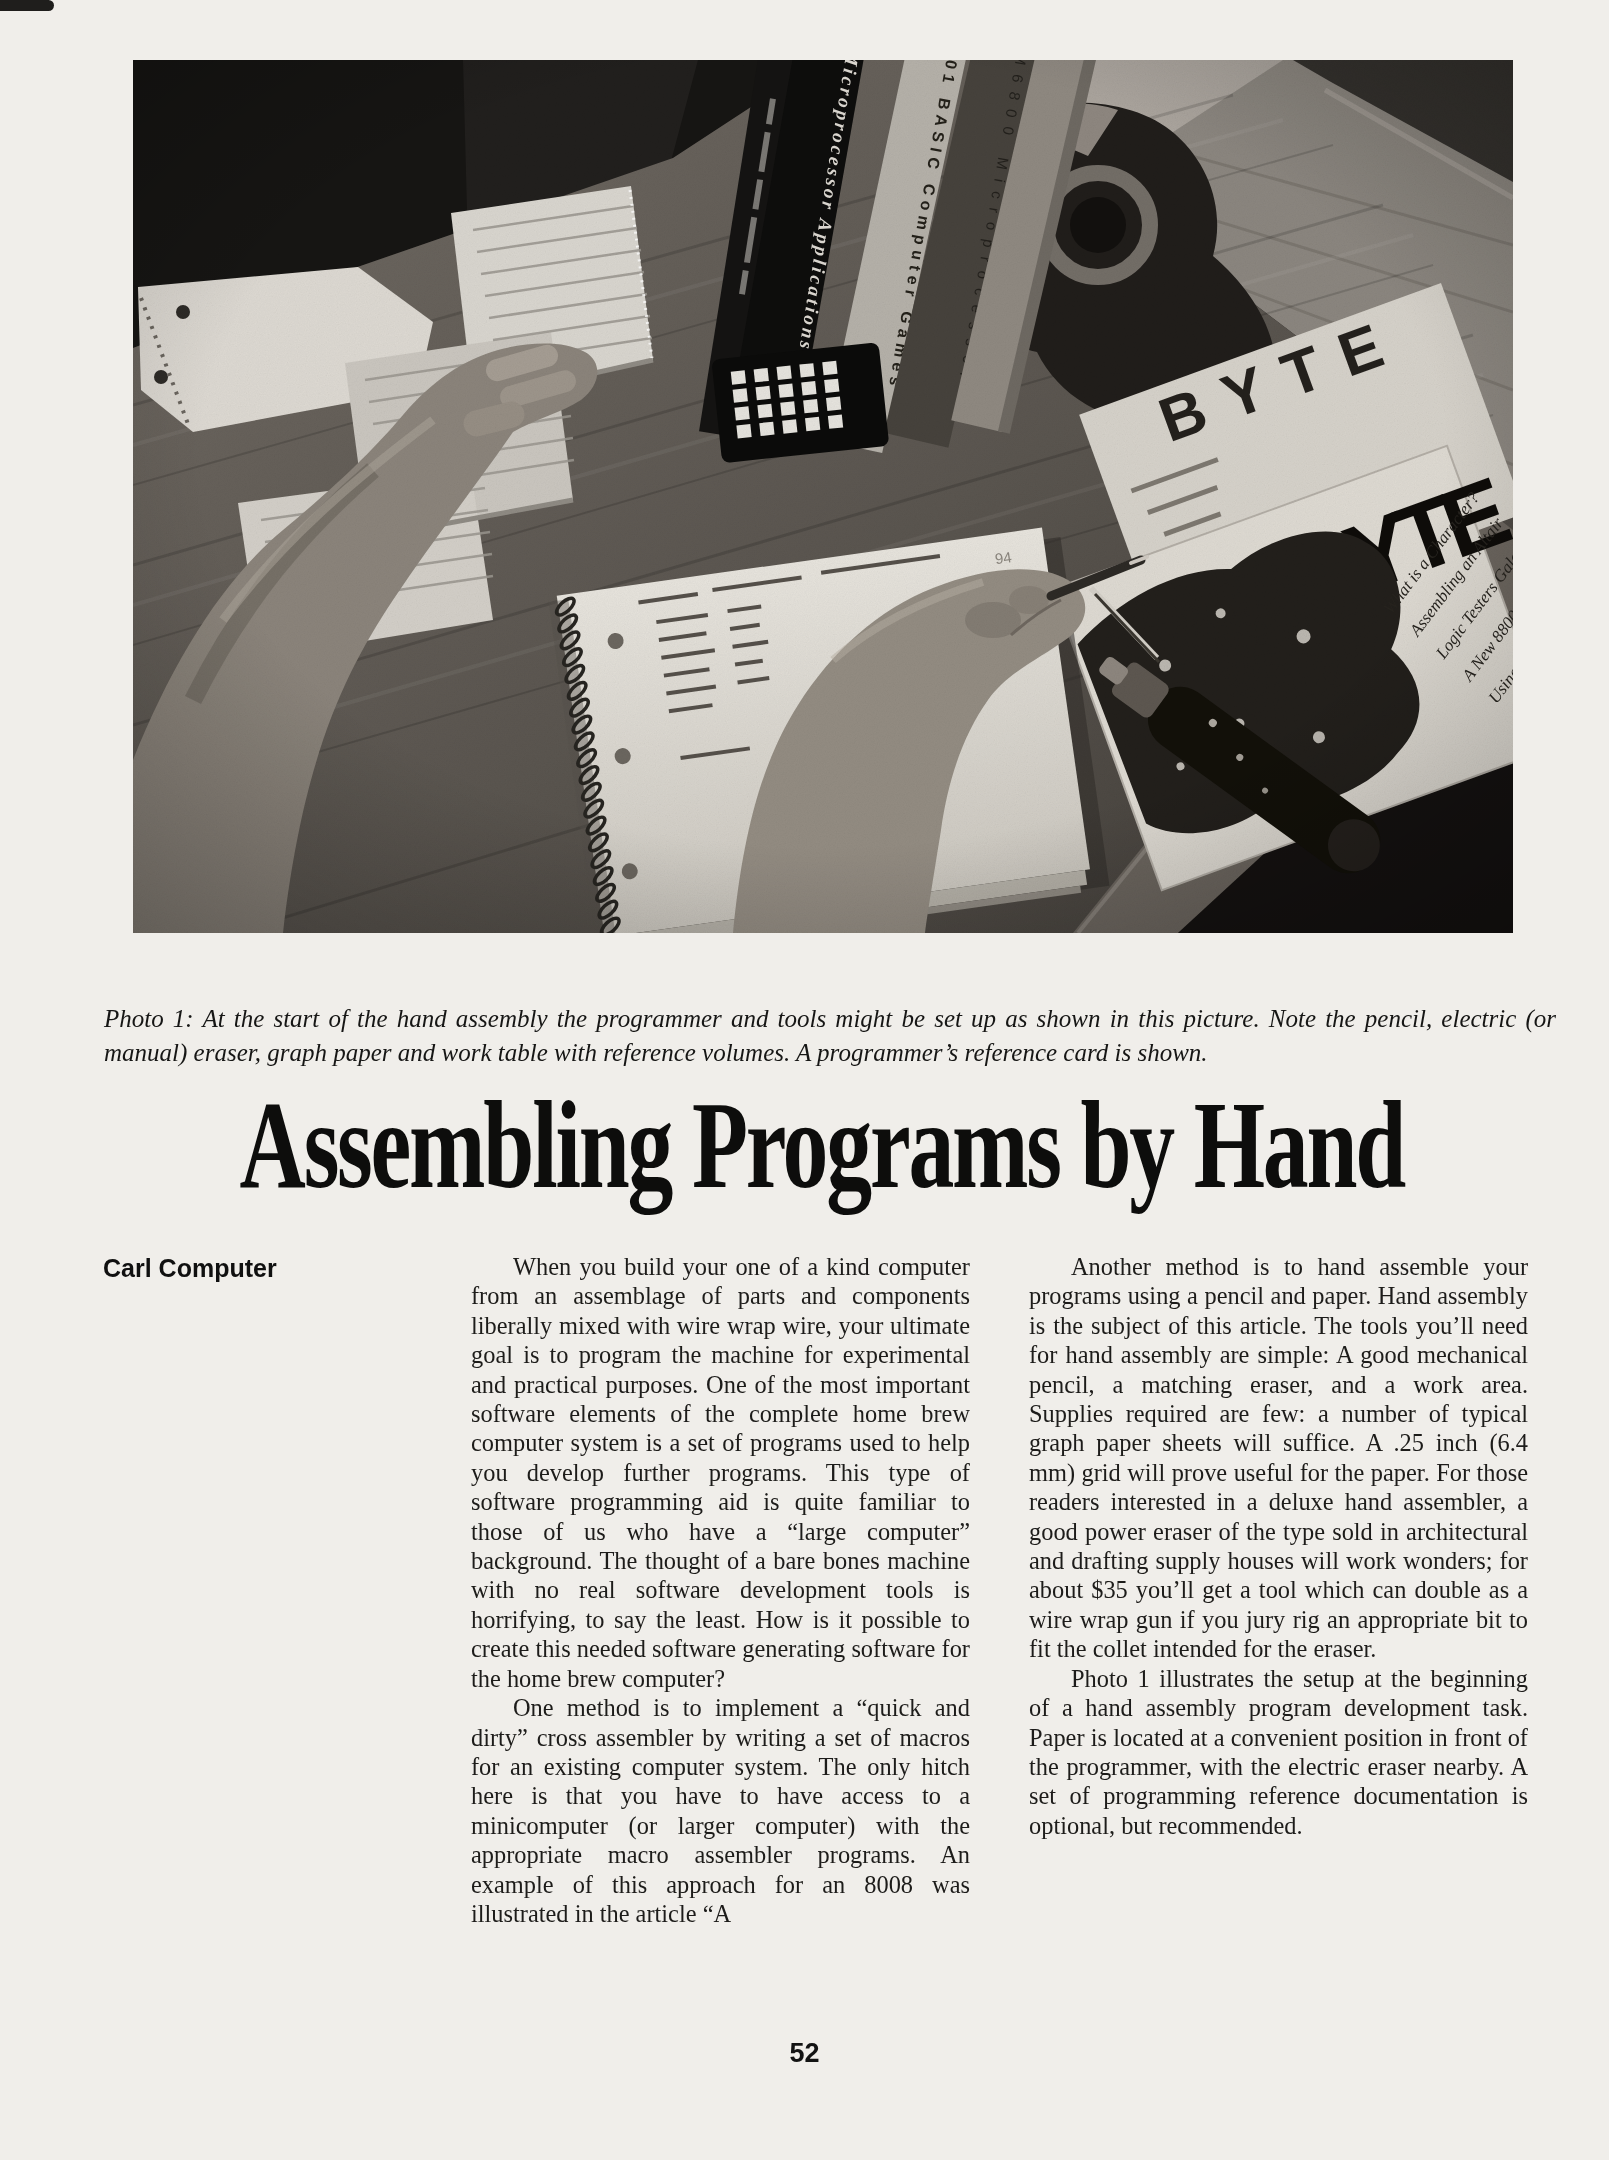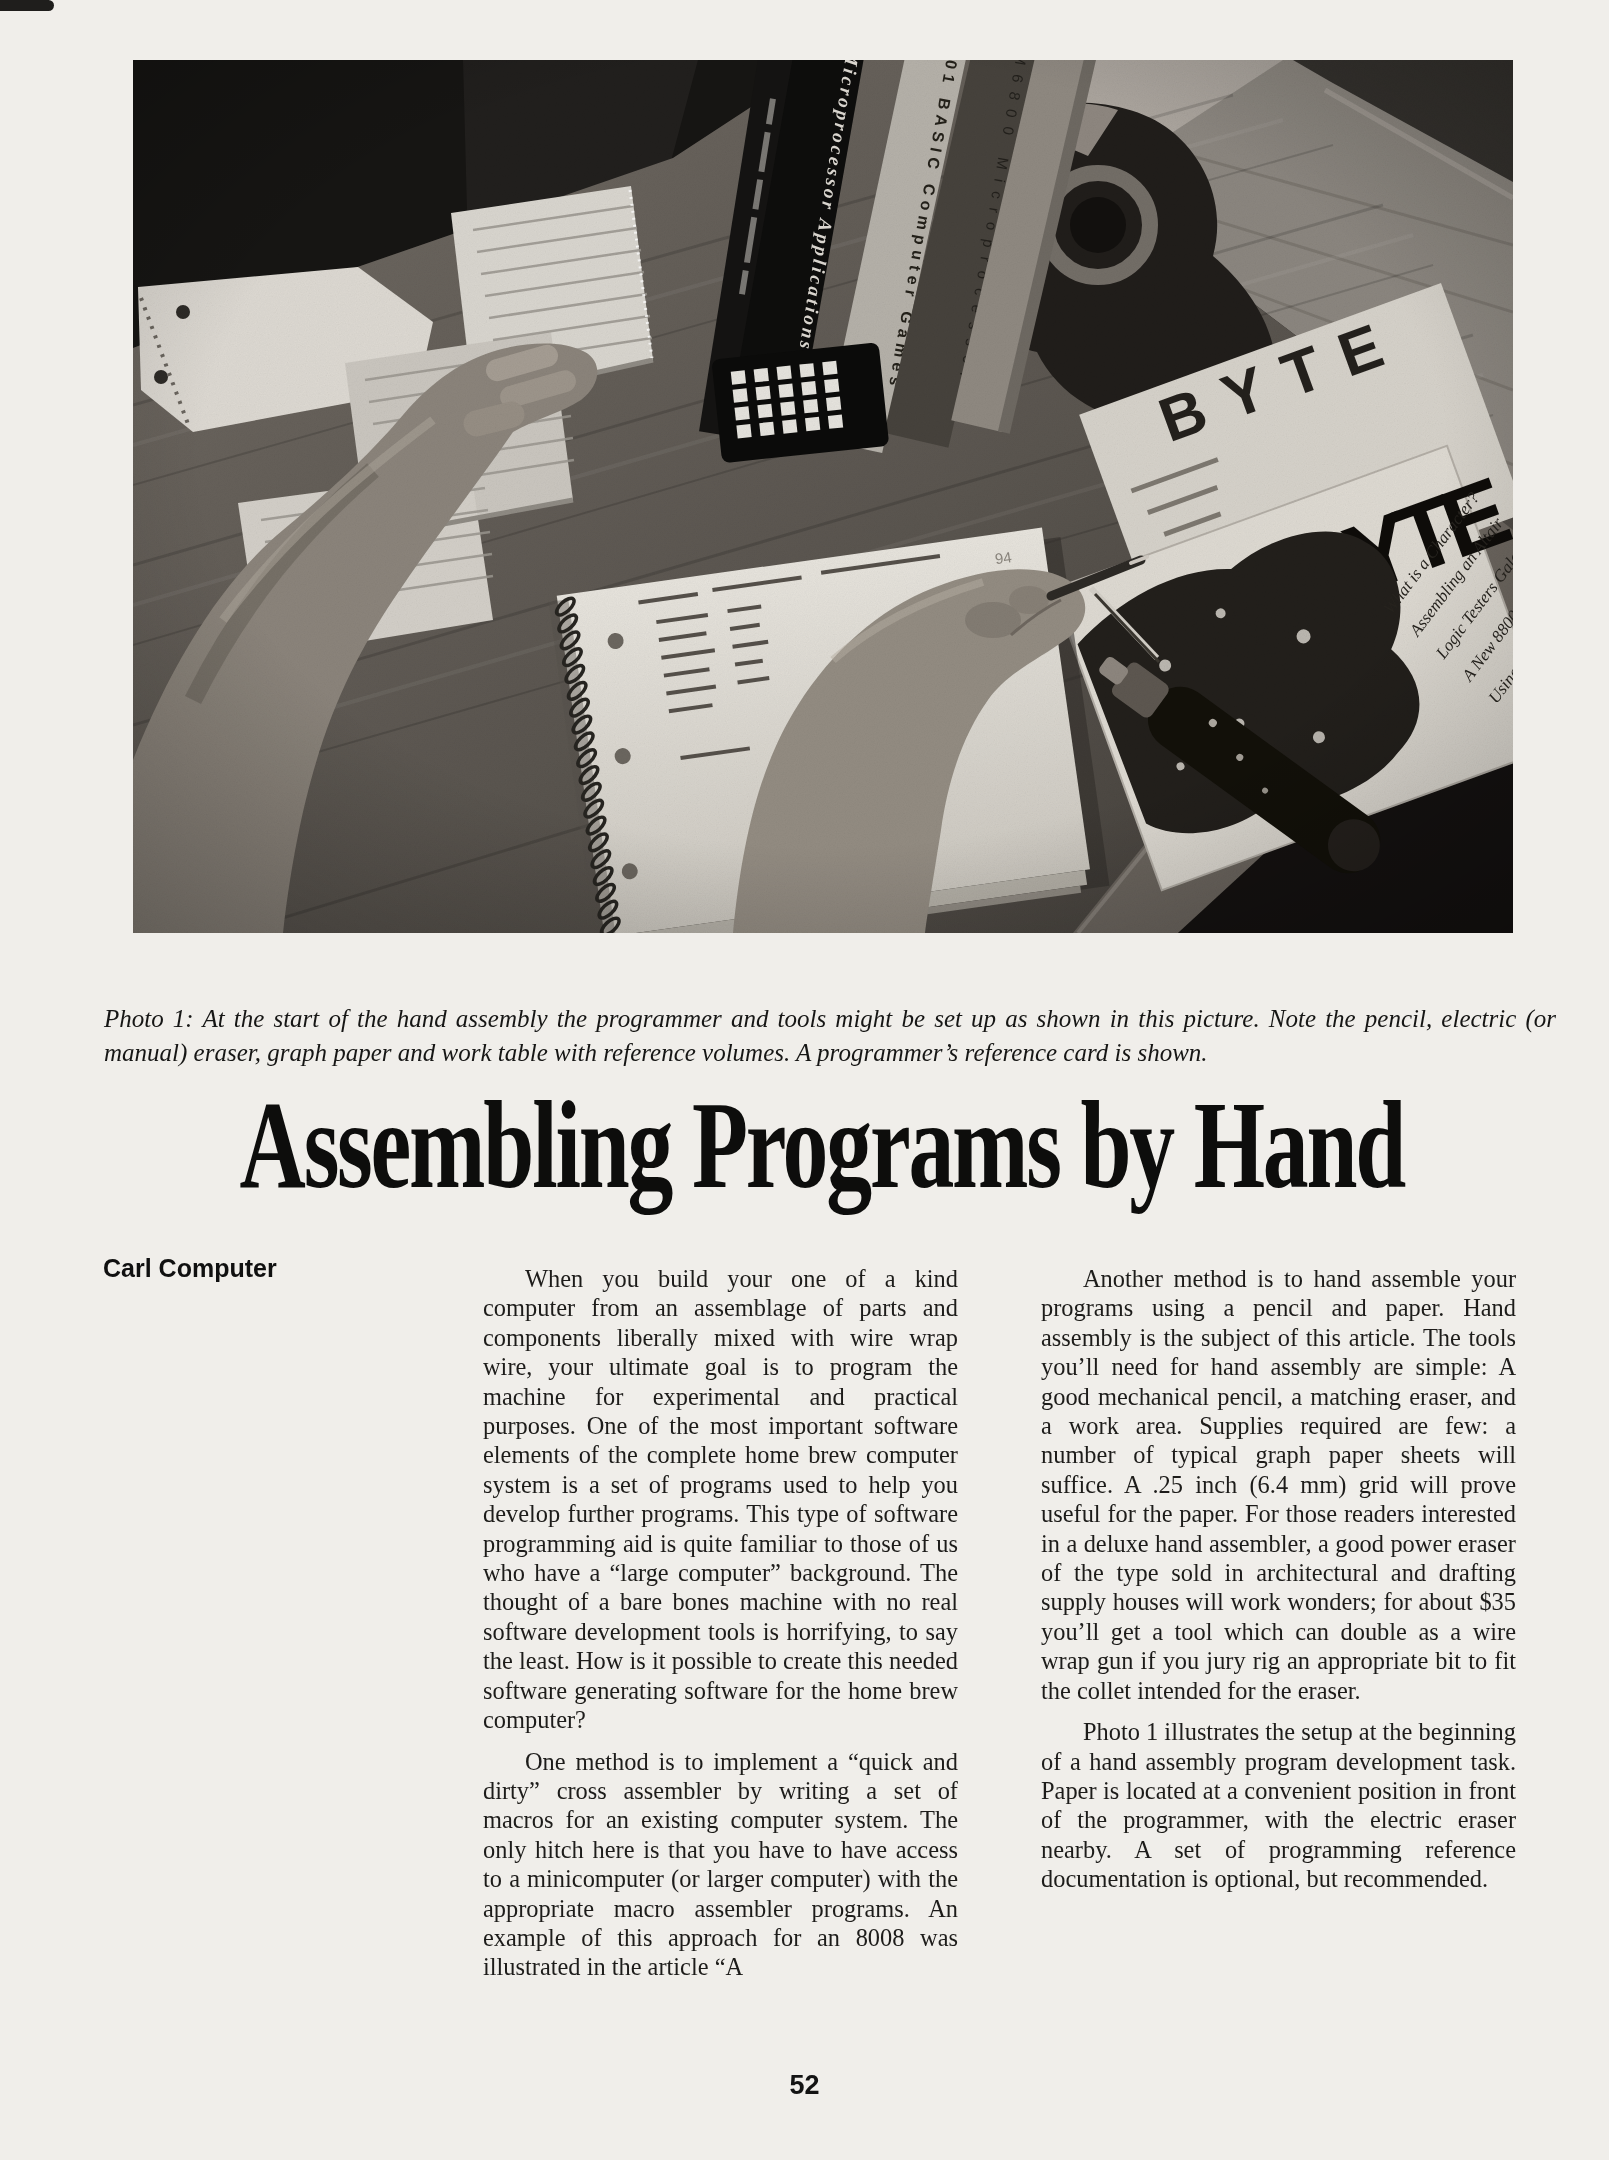--- a/index.html
+++ b/index.html
@@ -9,26 +9,26 @@
   .photo{position:absolute;left:133px;top:60px;width:1380px;height:873px;margin:0;background:#24221f;}
   .photo svg{display:block;width:1380px;height:873px;}
   .caption{position:absolute;left:92px;top:990px;width:1452px;margin:12px;
            font:italic 25px/34px "Liberation Serif",serif;color:#161615;text-align:justify;}
   .title{position:absolute;left:0;top:1080px;width:1609px;margin:0;text-align:right;line-height:132px;height:140px;}
   .title-inner{display:inline-block;transform:scaleX(.74);transform-origin:50% 50%;white-space:nowrap;
            font:700 124px/132px "Liberation Serif",serif;letter-spacing:-3px;color:#0d0d0c;}
   .byline{position:absolute;left:103px;top:1253px;font:700 25px/30px "Liberation Sans",sans-serif;color:#101010;}
   .col{position:absolute;top:1252px;width:499px;font:24.4px/29.4px "Liberation Serif",serif;
        color:#1d1c1a;text-align:justify;}
-  .col p{margin:12px;}
+  .col p{margin:0;}
   .col p.indent{text-indent:42px;}
   .col-middle{left:471px;}
   .col-right{left:1029px;}
   .page-number{position:absolute;left:0;top:2038px;width:1609px;text-align:center;
-       font:700 27px/30px "Liberation Sans",sans-serif;color:#131313;margin-top:32px;}
+       font:700 27px/30px "Liberation Sans",sans-serif;color:#131313;}
 </style>
 </head>
 <body>
 
 <div class="page">
 
   <div class="scan-mark"></div>
 
   <figure class="photo">
     <svg viewBox="0 0 1380 873" xmlns="http://www.w3.org/2000/svg">

